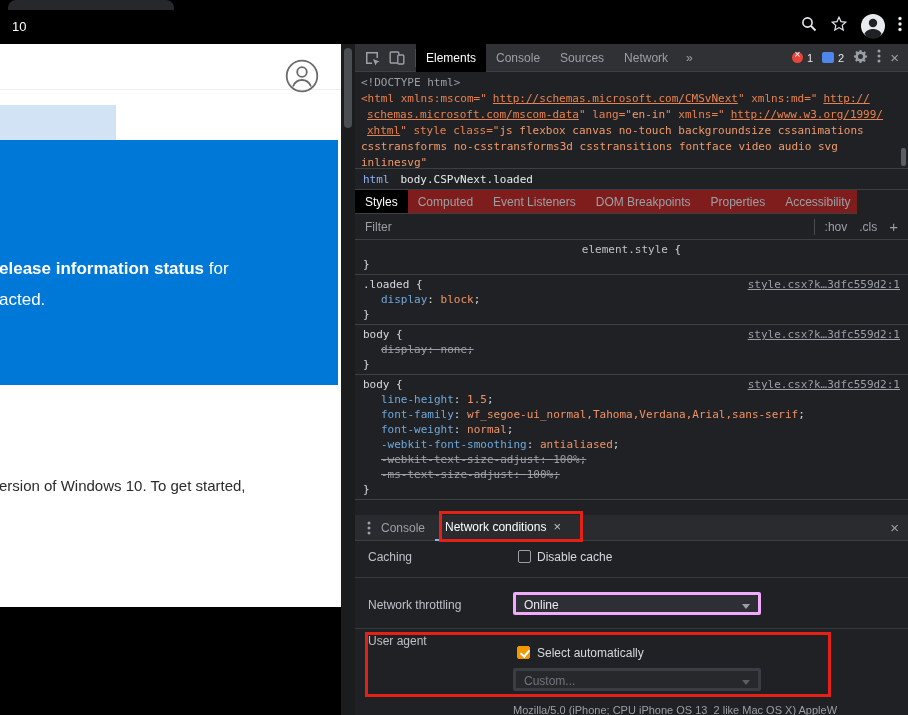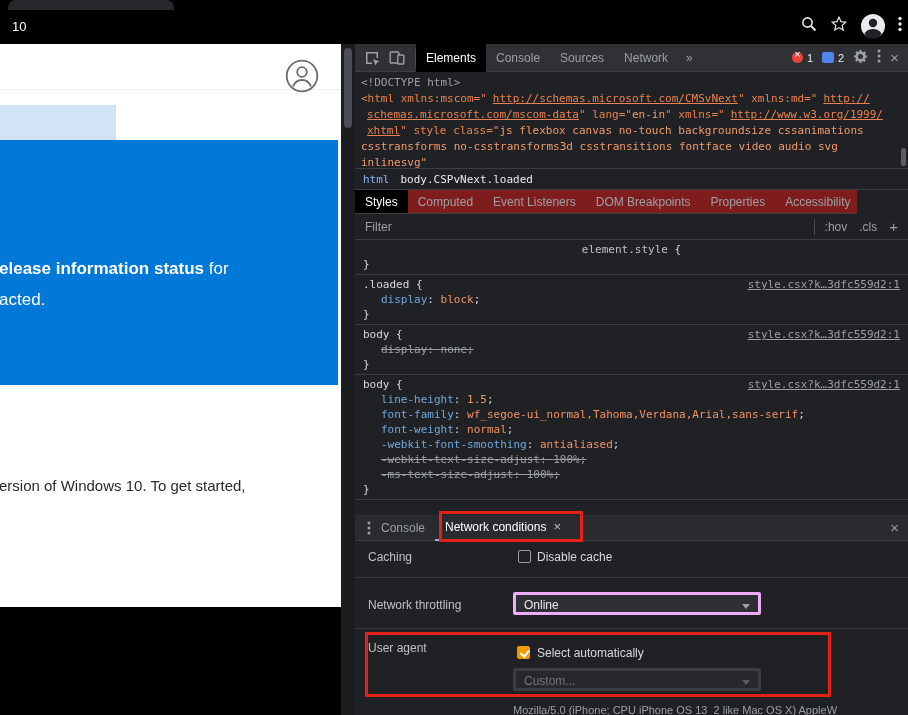--- a/index.html
+++ b/index.html
@@ -318,21 +318,21 @@
       <div class="dw-divider" style="top:62px;"></div>
 
       <span class="dw-label" style="left:13px; top:83px;">Network throttling</span>
       <div class="select" style="left:158px; top:77px;">
         <span>Online</span>
         <span class="caret"></span>
       </div>
 
       <div class="dw-divider" style="top:113px;"></div>
 
-      <span class="dw-label" style="left:13px; top:126px;">User agent</span>
+      <span class="dw-label" style="left:13px; top:119px;">User agent</span>
       <span class="checkbox checked" style="left:162px; top:131px;"></span>
       <span class="cb-label" style="left:182px; top:131px;">Select automatically</span>
       <div class="select disabled" style="left:158px; top:153px;">
         <span>Custom...</span>
         <span class="caret"></span>
       </div>
       <span class="ua-string">Mozilla/5.0 (iPhone; CPU iPhone OS 13_2 like Mac OS X) AppleW</span>
     </div>
   </div>
 

